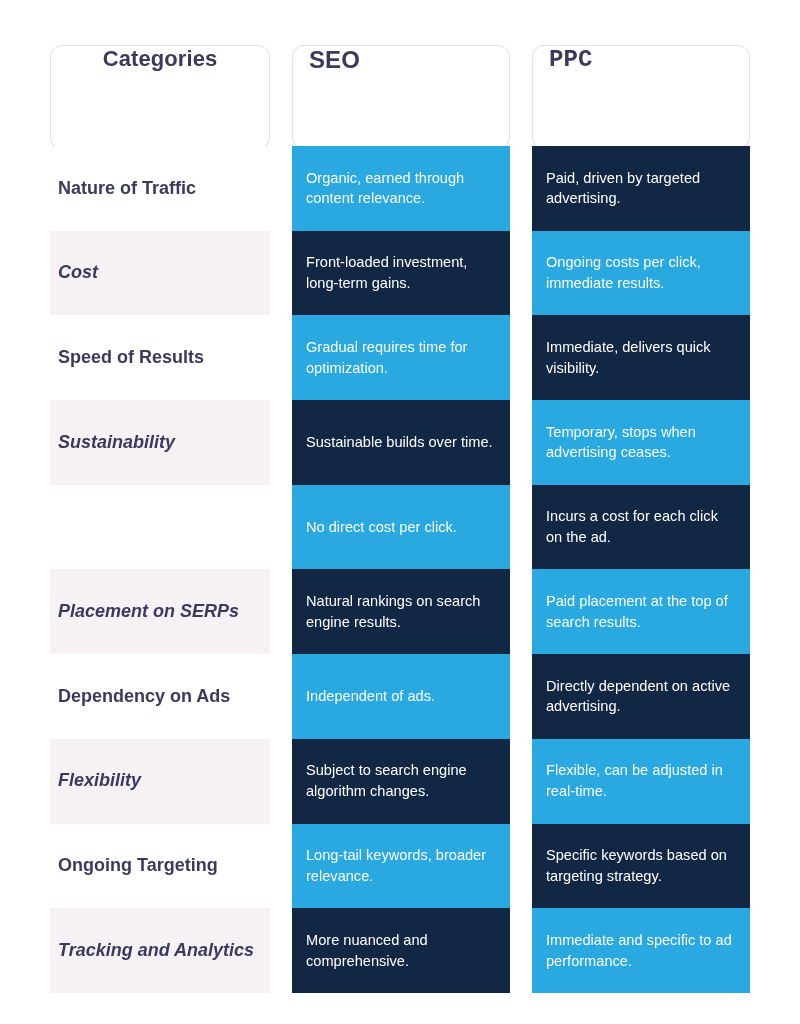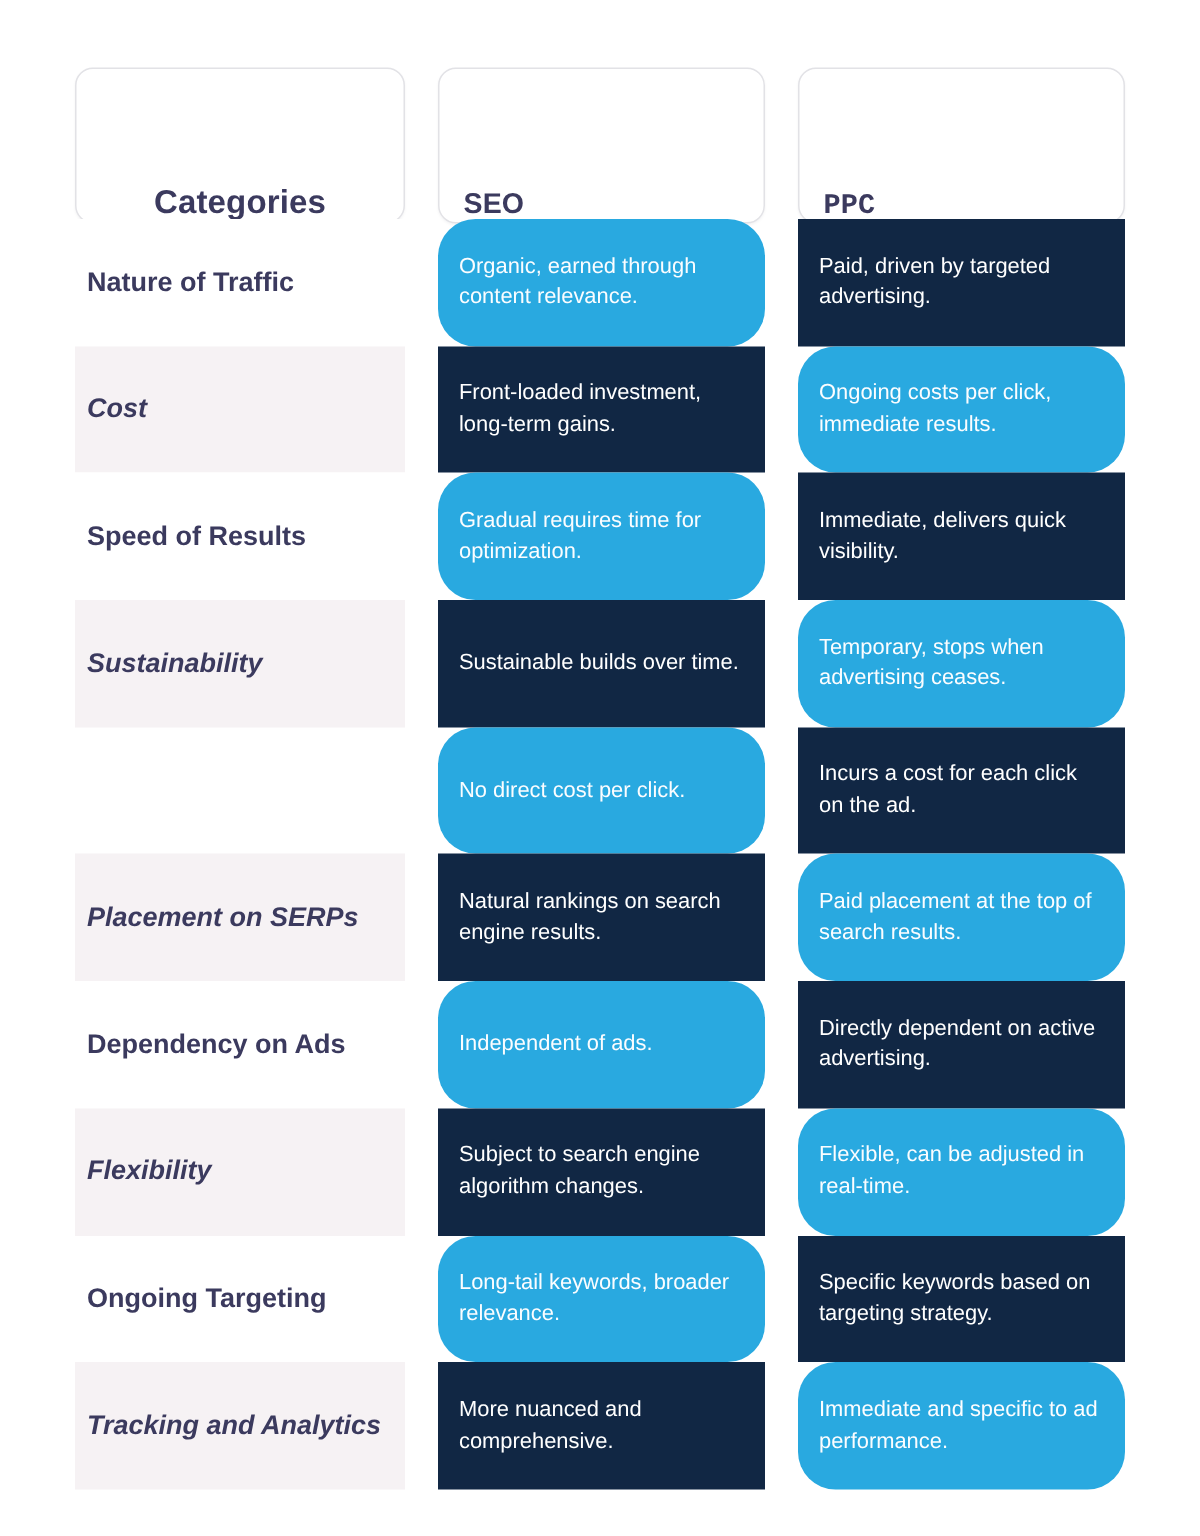--- a/index.html
+++ b/index.html
@@ -31,21 +31,21 @@
   }
   .head-card {
     position: absolute;
     top: 0;
     height: 104px;
     background: #ffffff;
     border: 1px solid #e2e2e6;
     border-radius: 12px;
     box-sizing: border-box;
     display: flex;
-    align-items: flex-end;
+    align-items: flex-start;
     box-shadow: 0 1px 2px rgba(20,20,40,0.05);
   }
   .head-card.cat {
     left: 50px;
     width: 220px;
     justify-content: center;
   }
   .head-card.seo {
     left: 292px;
     width: 218px;
@@ -53,21 +53,21 @@
     padding-left: 16px;
   }
   .head-card.ppc {
     left: 532px;
     width: 218px;
     justify-content: flex-start;
     padding-left: 16px;
     font-family: Liberation Mono, monospace;
   }
   .head-title {
-    font-size: 19px;
+    font-size: 24px;
     font-weight: bold;
     color: #3b3a5e;
     letter-spacing: 0.1px;
     white-space: nowrap;
   }
   .head-title.cat-title {
     font-size: 22px;
   }
 
   
@@ -109,21 +109,21 @@
     line-height: 1.3;
   }
 
   
   .cell.val {
     padding: 0 14px;
   }
   .cell.val.seo { left: 292px; width: 218px; }
   .cell.val.ppc { left: 532px; width: 218px; }
 
-  .cell.val.blue { background: #29a9e0; border-radius: 25px; }
+  .cell.val.blue { background: #29a9e0; }
   .cell.val.navy { background: #112744; }
 
   .val-text {
     font-size: 14.6px;
     line-height: 1.42;
     color: #ffffff;
     font-weight: normal;
   }
   .cell.val.blue .val-text { color: #fbfdff; }
 </style>

